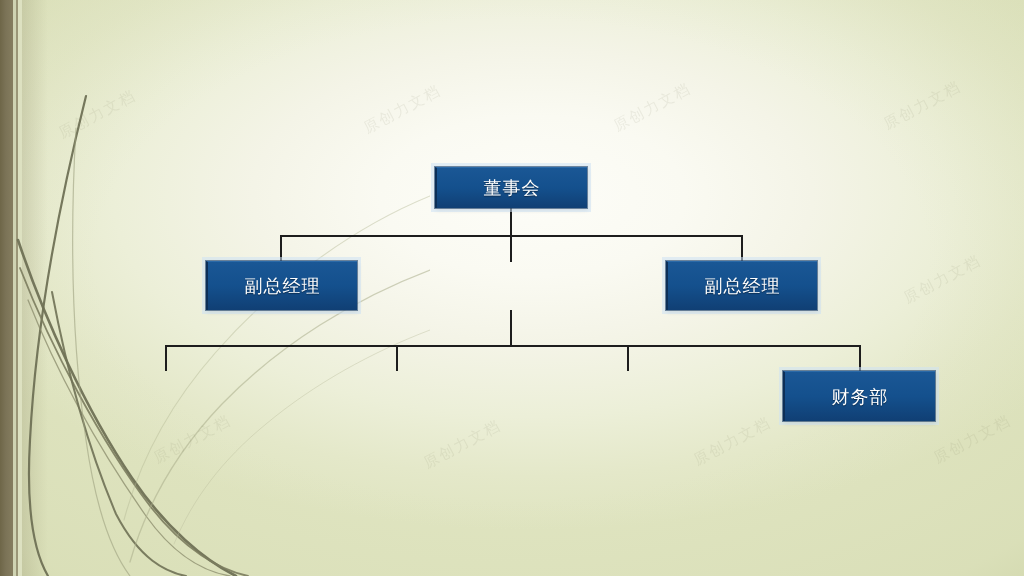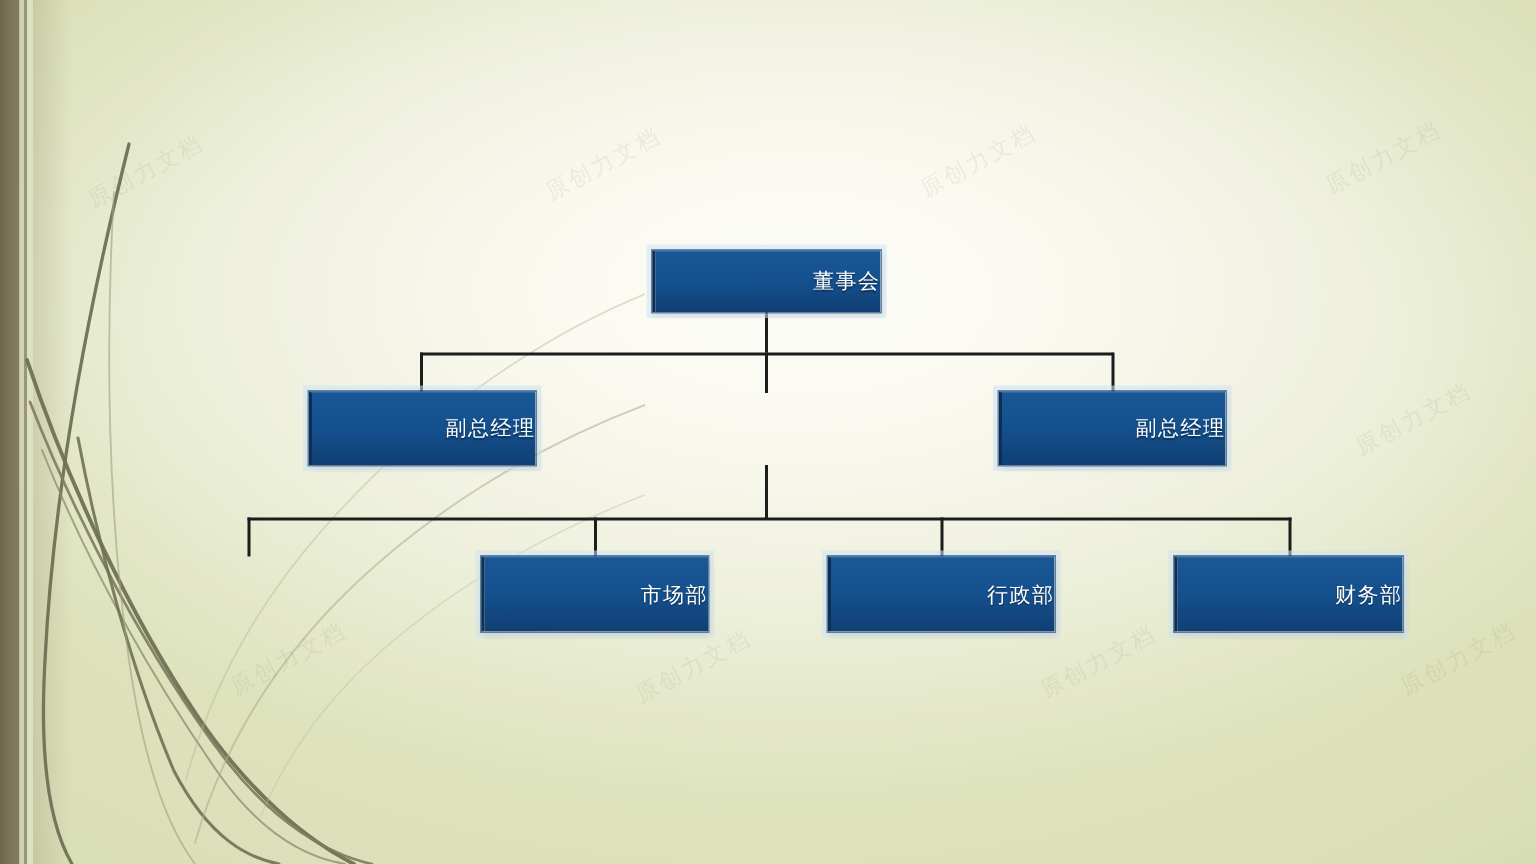--- a/index.html
+++ b/index.html
@@ -115,23 +115,23 @@
     background: linear-gradient(to bottom, #15538f 0%, #134c85 55%, #114madd 100%);
     background: linear-gradient(to bottom, #1a5795 0%, #14508d 50%, #103f74 100%);
     border-left: 2px solid #0c2f57;
     border-top: 1px solid #2b6aa8;
     box-shadow:
       0 0 0 1px rgba(12,47,87,0.55),
       0 0 0 4px rgba(206,225,244,0.55),
       1px 2px 4px rgba(0,0,0,0.18);
     display: flex;
     align-items: center;
-    justify-content: flex-end;
+    justify-content: center;
     color: #ffffff;
-    font-size: 14px;
+    font-size: 18px;
     letter-spacing: 1px;
     text-shadow: 0 1px 1px rgba(0,0,0,0.45);
   }
 
   .conn {
     position: absolute;
     background: #1d1d1d;
   }
   .conn-v { width: 2px; }
   .conn-h { height: 2px; }
@@ -204,26 +204,20 @@
     <div class="node" style="left:206px; top:261px; width:151px; height:49px;">
       <span>副总经理</span>
     </div>
 
 
     <div class="node" style="left:666px; top:261px; width:151px; height:49px;">
       <span>副总经理</span>
     </div>
 
 
-    <div class="node" style="left:321px; top:371px; width:151px; height:50px;">
-      <span>市场部</span>
-    </div>
-
-    <div class="node" style="left:552px; top:371px; width:151px; height:50px;">
-      <span>行政部</span>
-    </div>
+
 
     <div class="node" style="left:783px; top:371px; width:152px; height:50px;">
       <span>财务部</span>
     </div>
 
   </div>
 </div>
 
 </body></html>

